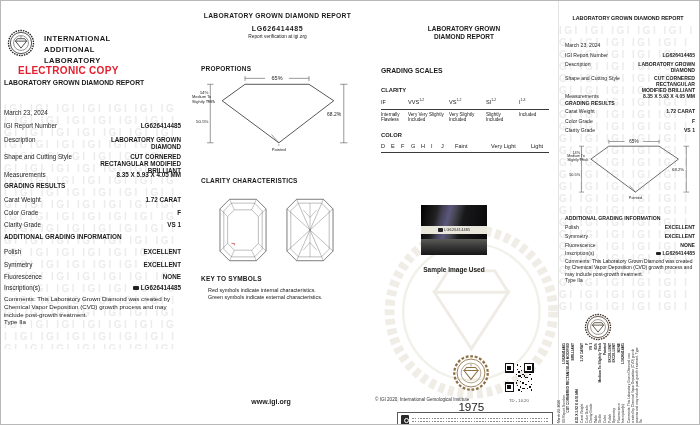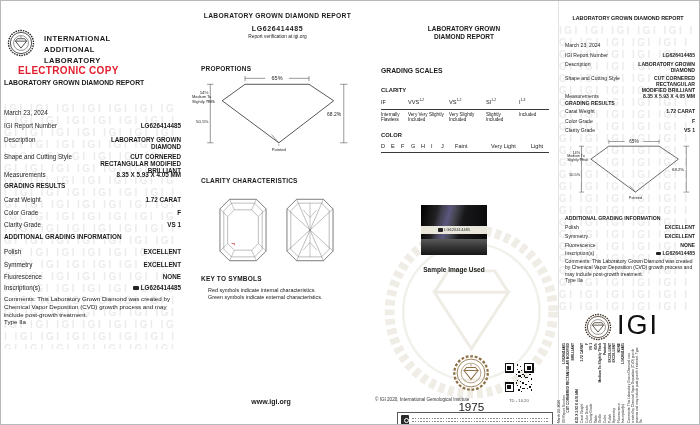--- a/index.html
+++ b/index.html
@@ -444,21 +444,20 @@
       </div>
     </div>
 
     <svg class="abs" style="left:25px;top:312px;z-index:1;" width="28" height="28" viewBox="0 0 30 30">
       <circle cx="15" cy="15" r="13.4" fill="none" stroke="#33261a" stroke-width="1.4" stroke-dasharray="1.6,1.1"></circle>
       <circle cx="15" cy="15" r="11.4" fill="none" stroke="#33261a" stroke-width="0.8"></circle>
       <circle cx="15" cy="15" r="8" fill="none" stroke="#33261a" stroke-width="0.5"></circle>
       <polyline points="9,13 11,10.4 19,10.4 21,13" fill="none" stroke="#33261a" stroke-width="0.8"></polyline>
       <polygon points="9,13 21,13 15,20.5" fill="none" stroke="#33261a" stroke-width="0.8"></polygon>
     </svg>
-    <div class="abs" style="left:58px;top:309px;font-size:27px;letter-spacing:2px;color:#111;z-index:1;">IGI</div>
   </div>
 
   <div id="stub" class="abs">
     <div class="rot">
       <div class="srow">
           <span class="lbl">March 23, 2024</span>
         </div>
       <div class="srow">
           <span class="lbl">IGI Report Number</span>
           <span class="val">LG626414485</span>

